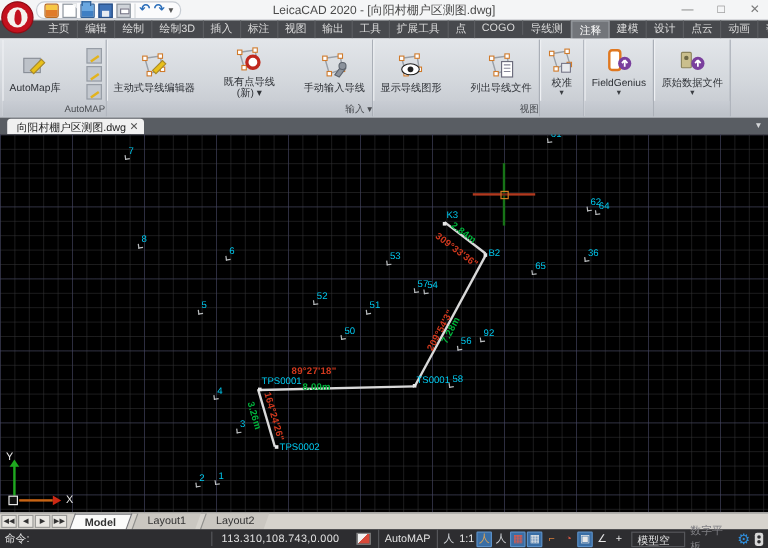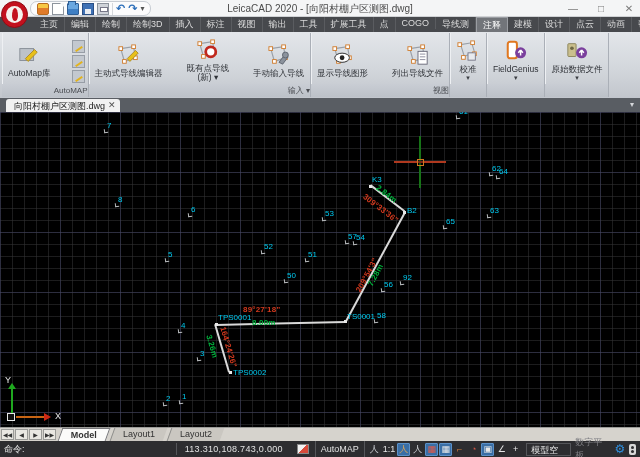--- a/index.html
+++ b/index.html
@@ -377,21 +377,21 @@
       <div class="pt-label" style="left: 166px; top: 283px; color: rgb(0, 201, 239);">2</div>
       <div class="pt-marker" style="left: 179px; top: 288px;"></div>
       <div class="pt-label" style="left: 182px; top: 281px; color: rgb(0, 201, 239);">1</div>
       <div class="pt-marker" style="left: 456px; top: 3px;"></div>
       <div class="pt-label" style="left: 459px; top: -4px; color: rgb(0, 201, 239);">61</div>
       <div class="pt-marker" style="left: 489px; top: 60px;"></div>
       <div class="pt-label" style="left: 492px; top: 53px; color: rgb(0, 201, 239);">62</div>
       <div class="pt-marker" style="left: 496px; top: 63px;"></div>
       <div class="pt-label" style="left: 499px; top: 56px; color: rgb(0, 201, 239);">64</div>
       <div class="pt-marker" style="left: 487px; top: 102px;"></div>
-      <div class="pt-label" style="left: 490px; top: 95px; color: rgb(0, 201, 239);">63</div>
+      <div class="pt-label" style="left: 490px; top: 95px; color: rgb(0, 201, 239);">36</div>
       <div class="pt-marker" style="left: 443px; top: 113px;"></div>
       <div class="pt-label" style="left: 446px; top: 106px; color: rgb(0, 201, 239);">65</div>
       <div class="pt-marker" style="left: 345px; top: 128px;"></div>
       <div class="pt-label" style="left: 348px; top: 121px; color: rgb(0, 201, 239);">57</div>
       <div class="pt-marker" style="left: 353px; top: 129px;"></div>
       <div class="pt-label" style="left: 356px; top: 122px; color: rgb(0, 201, 239);">54</div>
       <div class="pt-marker" style="left: 400px; top: 169px;"></div>
       <div class="pt-label" style="left: 403px; top: 162px; color: rgb(0, 201, 239);">92</div>
       <div class="pt-marker" style="left: 381px; top: 176px;"></div>
       <div class="pt-label" style="left: 384px; top: 169px; color: rgb(0, 201, 239);">56</div>

